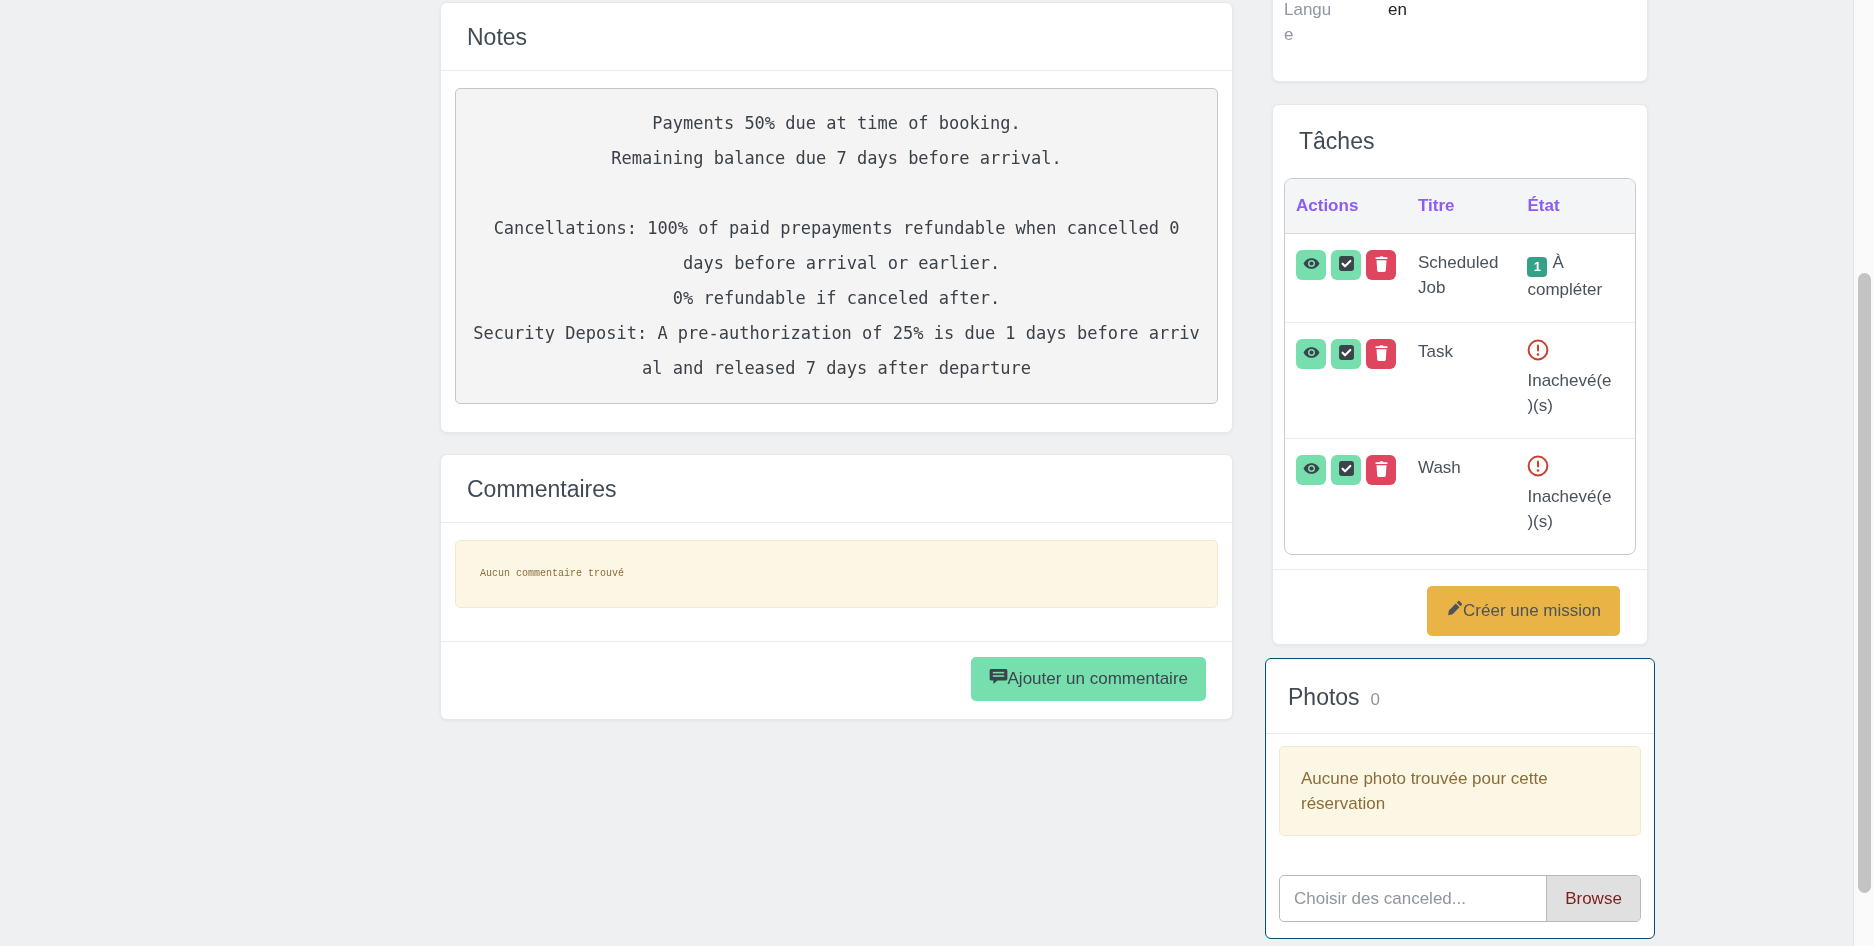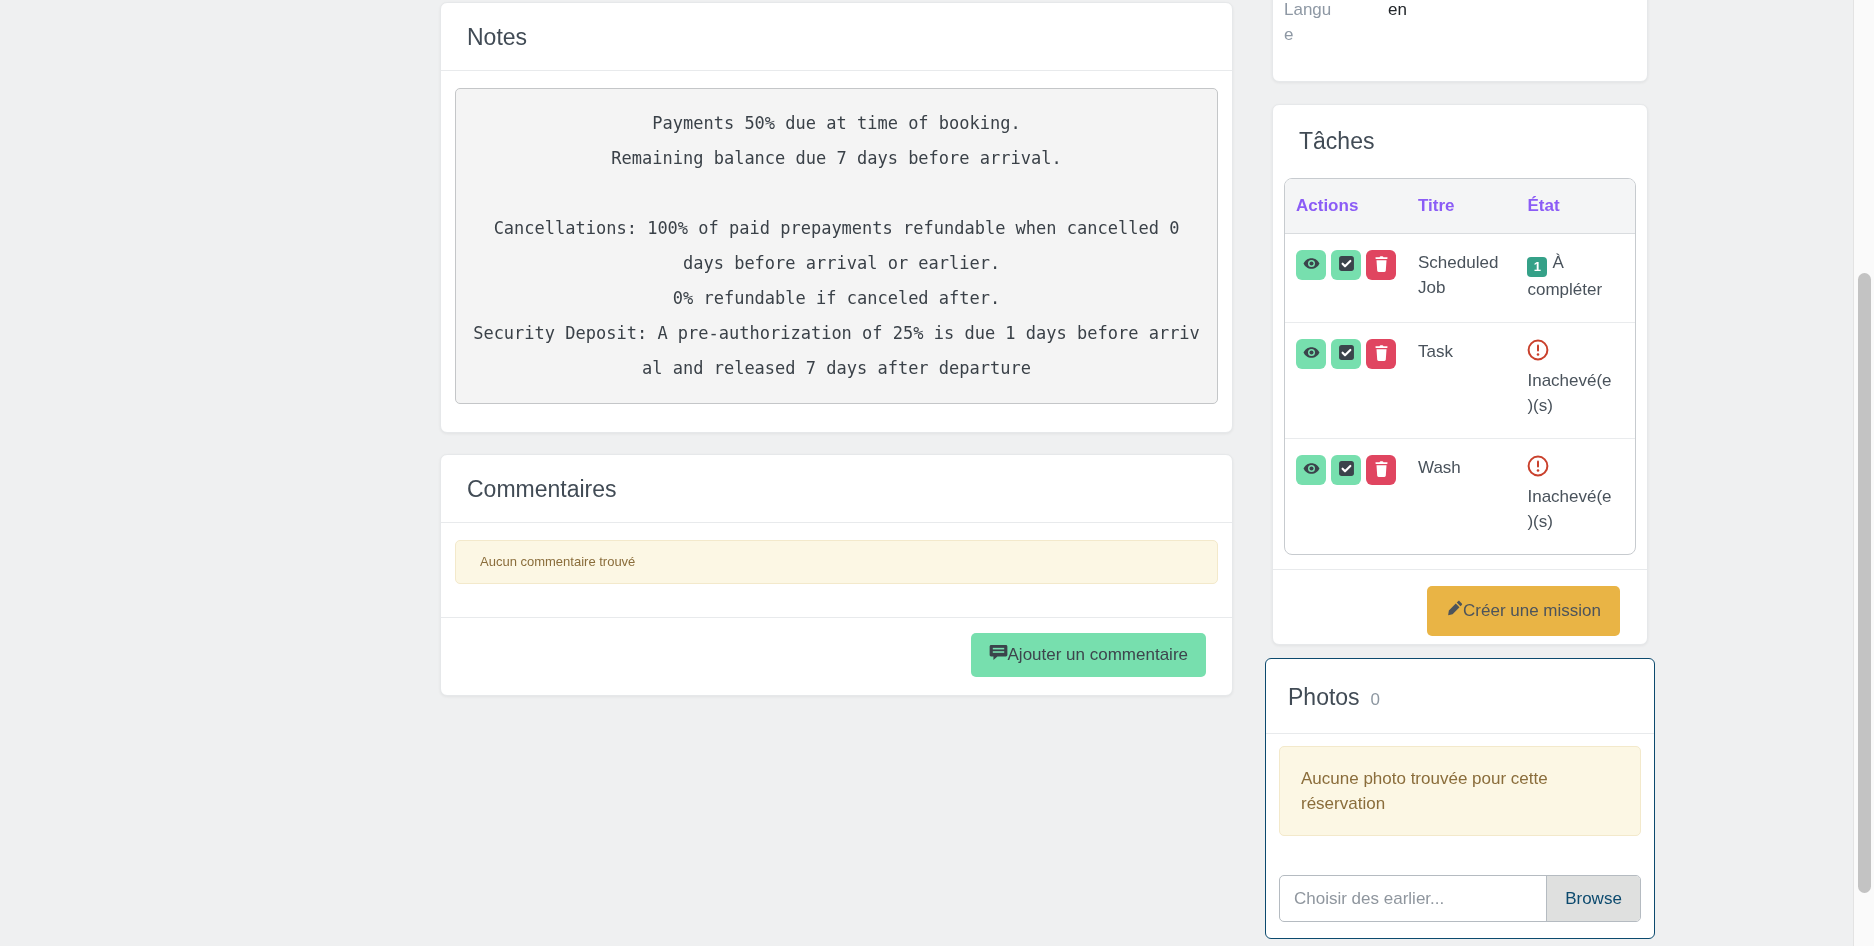--- a/index.html
+++ b/index.html
@@ -44,21 +44,21 @@
     overflow:hidden;
     text-align:center;
   }
   .comments-body { padding:17px 14px 33px; }
   .alert-warn {
     background:#fcf7e4;
     border:1px solid #f3e9cb;
     border-radius:5px;
     color:#8a6d3b;
   }
-  .alert-small { font-size:13px; line-height:18px; padding:12px 24px; }
+  .alert-small { font-size:10px; line-height:18px; padding:24px 24px;font-family:Liberation Mono, monospace; }
   .card-footer {
     border-top:1px solid #e8eaec;
     padding:15px 26px 18px;
     text-align:right;
   }
   .btn {
     display:inline-flex;
     align-items:center;
     border:none;
     border-radius:5px;
@@ -161,21 +161,21 @@
     flex:1;
     padding-left:14px;
     line-height:45px;
     color:#8f969e;
     white-space:nowrap;
   }
   .file-browse {
     width:94px; flex:none;
     border-left:1px solid #b5bbc1;
     background:#dfe0df;
-    color:#0c4a6e;
+    color:#7f1d1d;
     text-align:center;
     line-height:45px;
   }
   
   .scroll-track {
     position:absolute; left:1853px; top:0;
     width:21px; height:946px;
     background:#fafafa;
     border-left:1px solid #e3e3e3;
   }
@@ -355,21 +355,21 @@
   </div>
 
   <div class="card photos-card">
     <div class="photos-header">
       <div class="card-title">Photos</div>
       <div class="photos-count">0</div>
     </div>
     <div class="photos-body">
       <div class="alert-warn alert-photos">Aucune photo trouvée pour cette réservation</div>
       <div class="file-input">
-        <span class="file-placeholder">Choisir des earlier...</span>
+        <span class="file-placeholder">Choisir des canceled...</span>
         <span class="file-browse">Browse</span>
       </div>
     </div>
   </div>
 
 </div>
 
 <div class="scroll-track">
   <div class="scroll-thumb"></div>
 </div>

